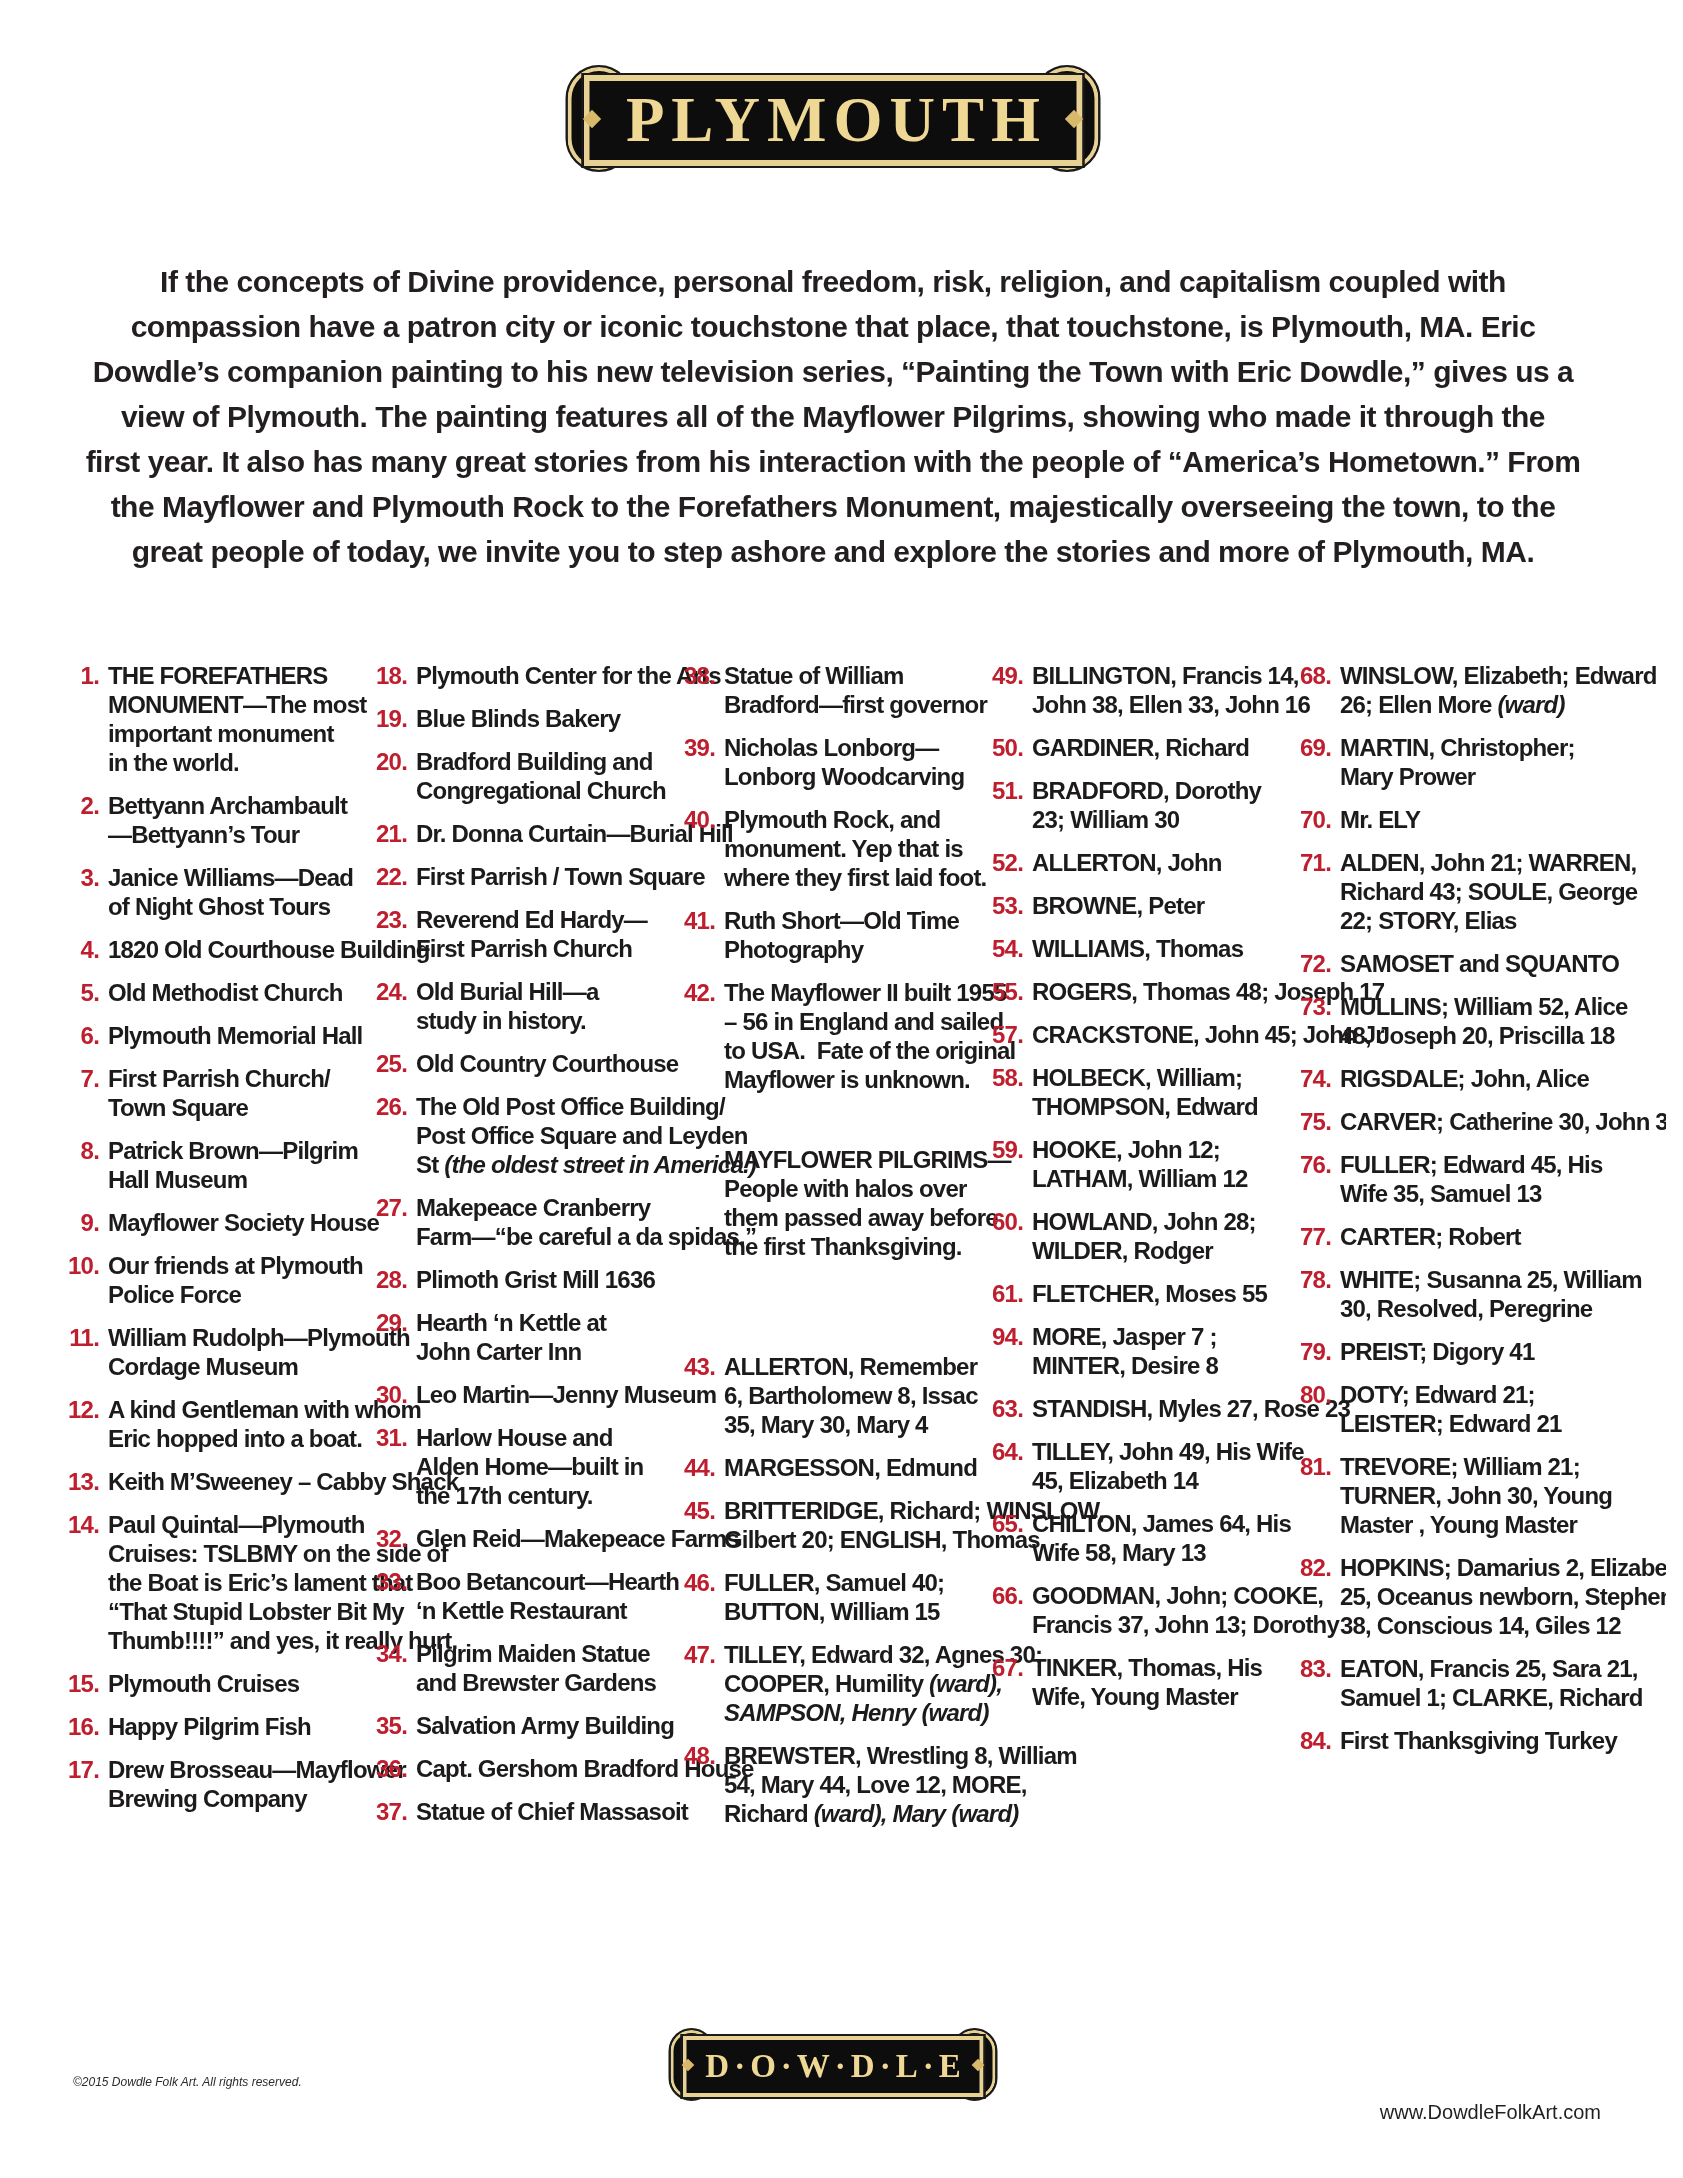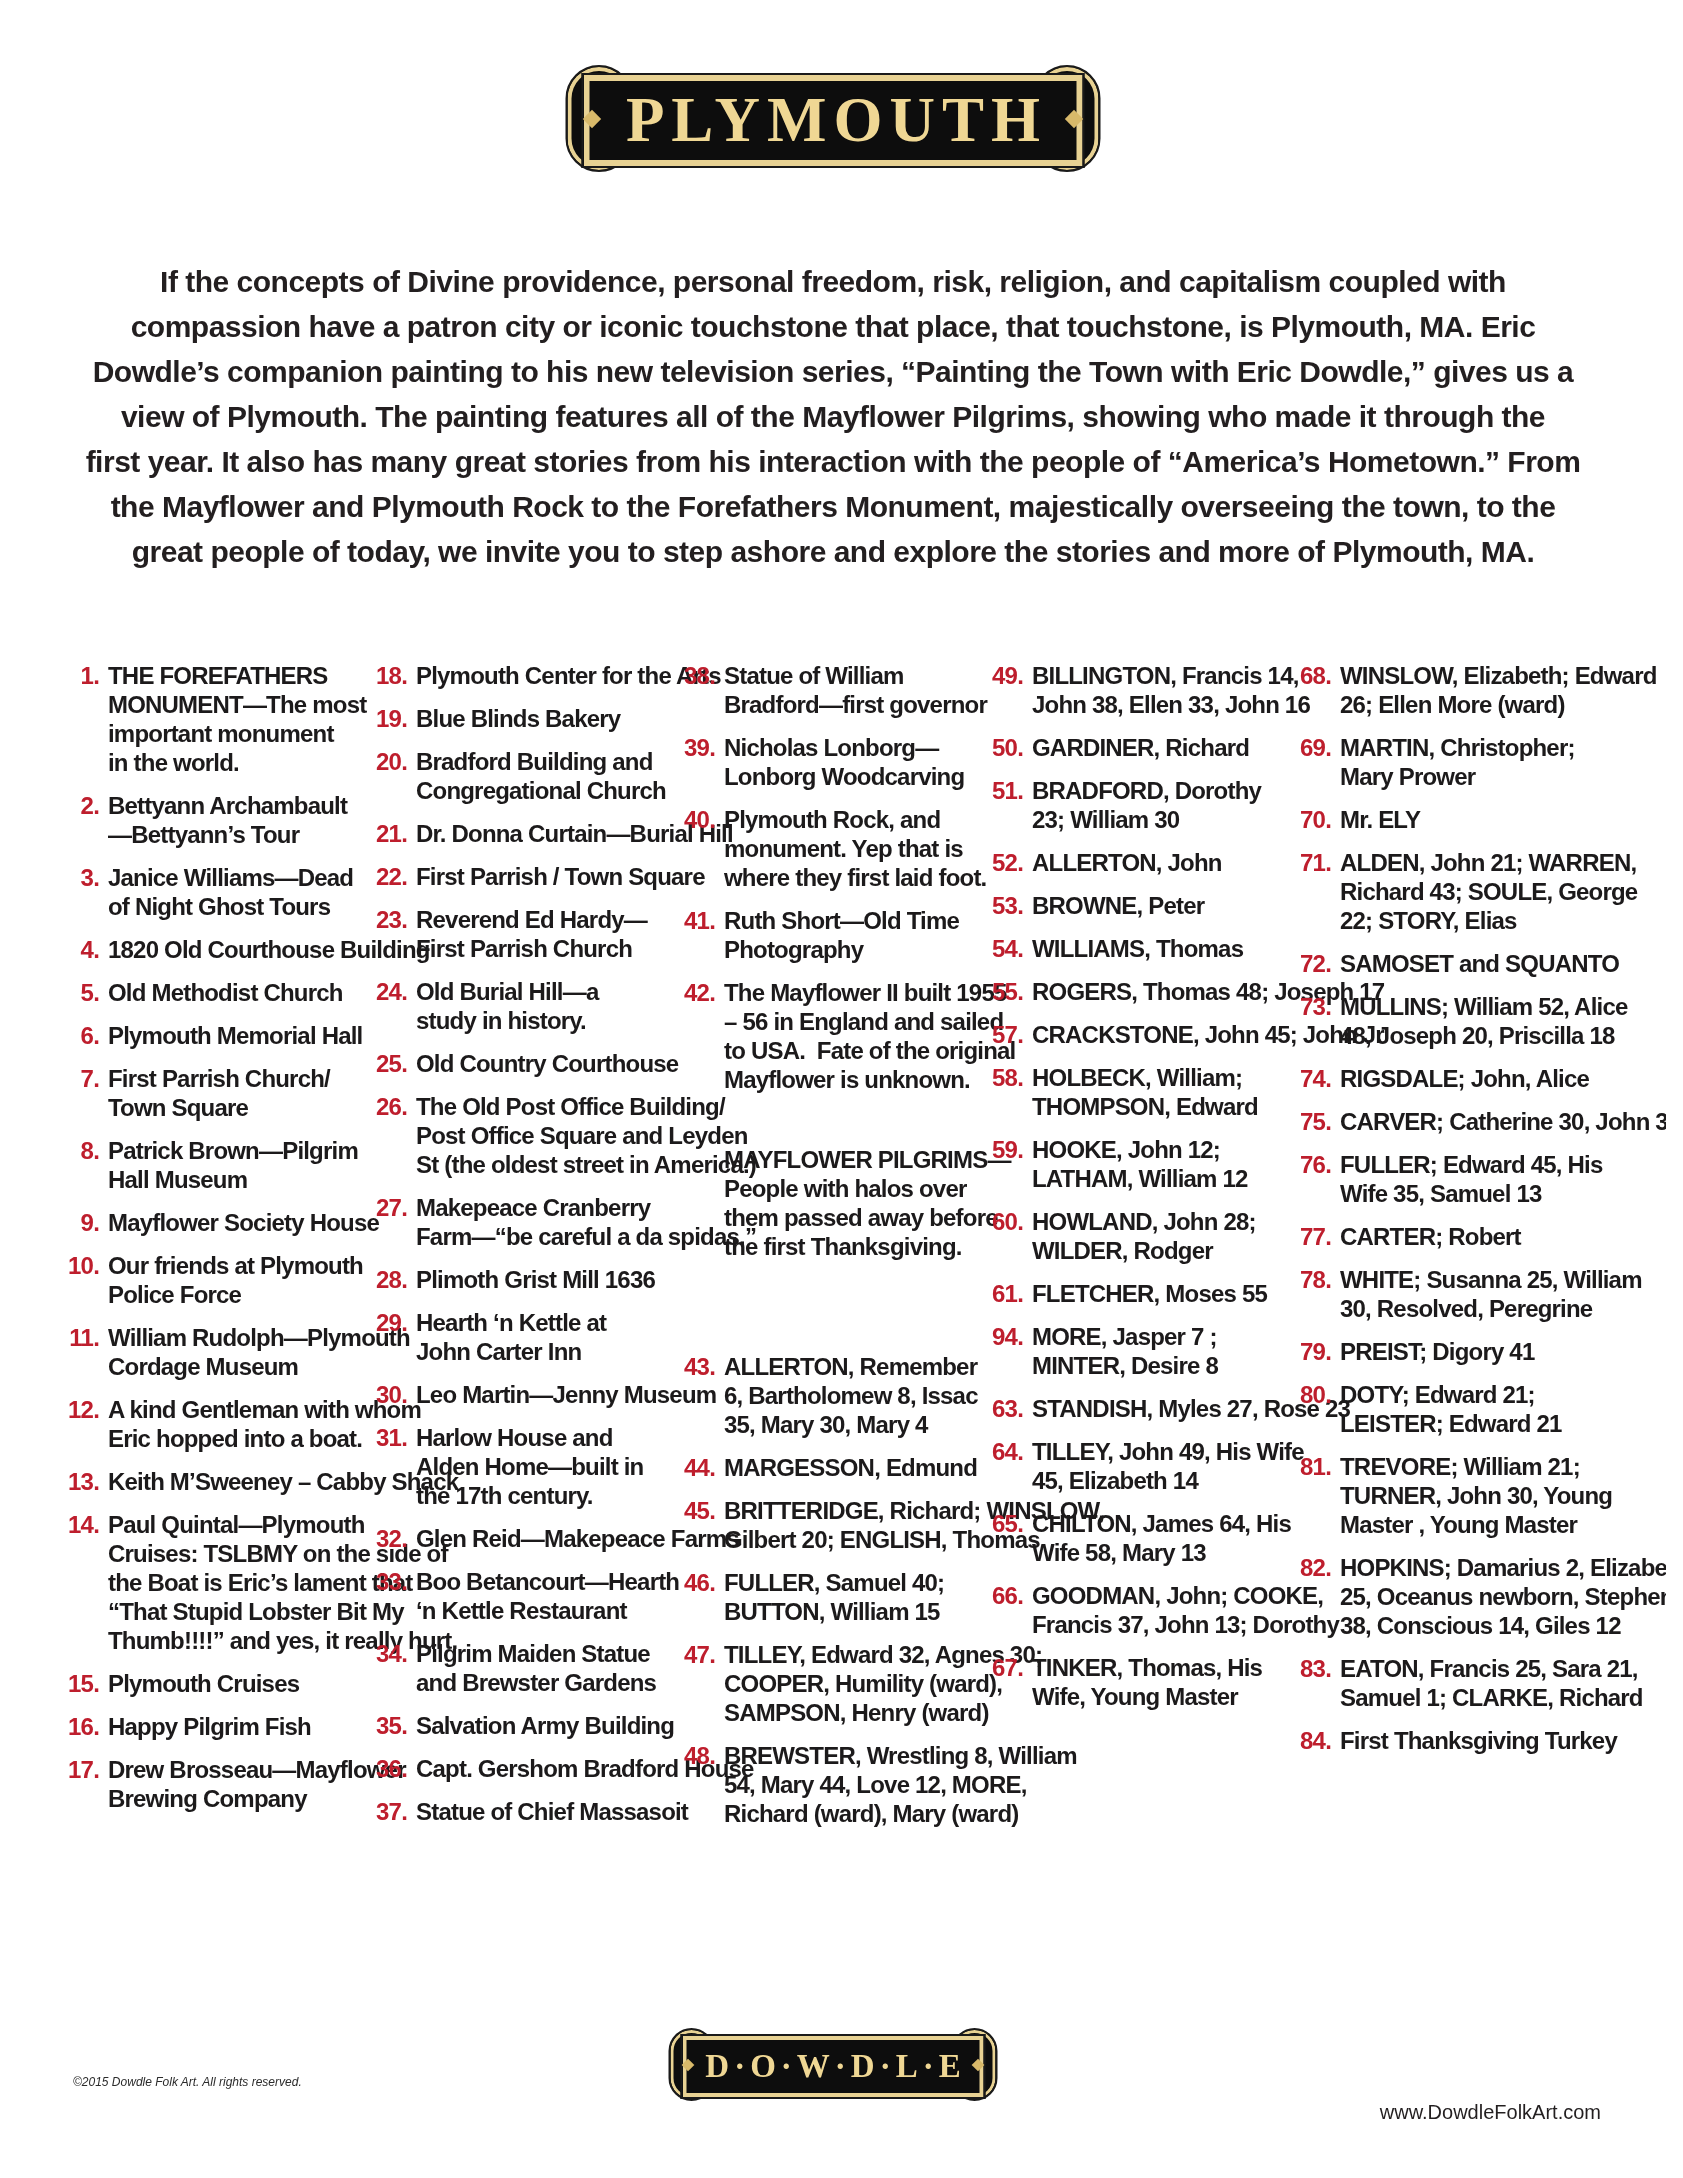--- a/index.html
+++ b/index.html
@@ -40,21 +40,21 @@
            font-size:30px; font-weight:700; letter-spacing:-0.5px;
            line-height:45px; color:#231f20; }
 
   
   .legend { position:absolute; top:661px; left:61px; display:flex; }
   .col { width:308px; flex:0 0 308px; }
   .item { display:flex; align-items:flex-start; margin-bottom:14px;
           font-size:24px; font-weight:700; letter-spacing:-0.8px; line-height:29px; }
   .item .num { flex:0 0 38px; text-align:right; margin-right:9px; color:#be1e2d; }
   .item .txt { white-space:pre; color:#1c1a1b; }
-  .item .txt .it { }
+  .item .txt .it { font-style:italic; }
   .item.note { margin-top:51px; margin-bottom:91px; padding-left:47px; }
 
   
   .copyright { position:absolute; left:73px; top:2075px; font-size:12px; color:#2b2b2b;font-style:italic; }
   .website   { position:absolute; right:65px; top:2073px; font-size:20px; color:#231f20;margin-top:28px; }
 </style>
 </head>
 <body>
 
 <div class="page">

